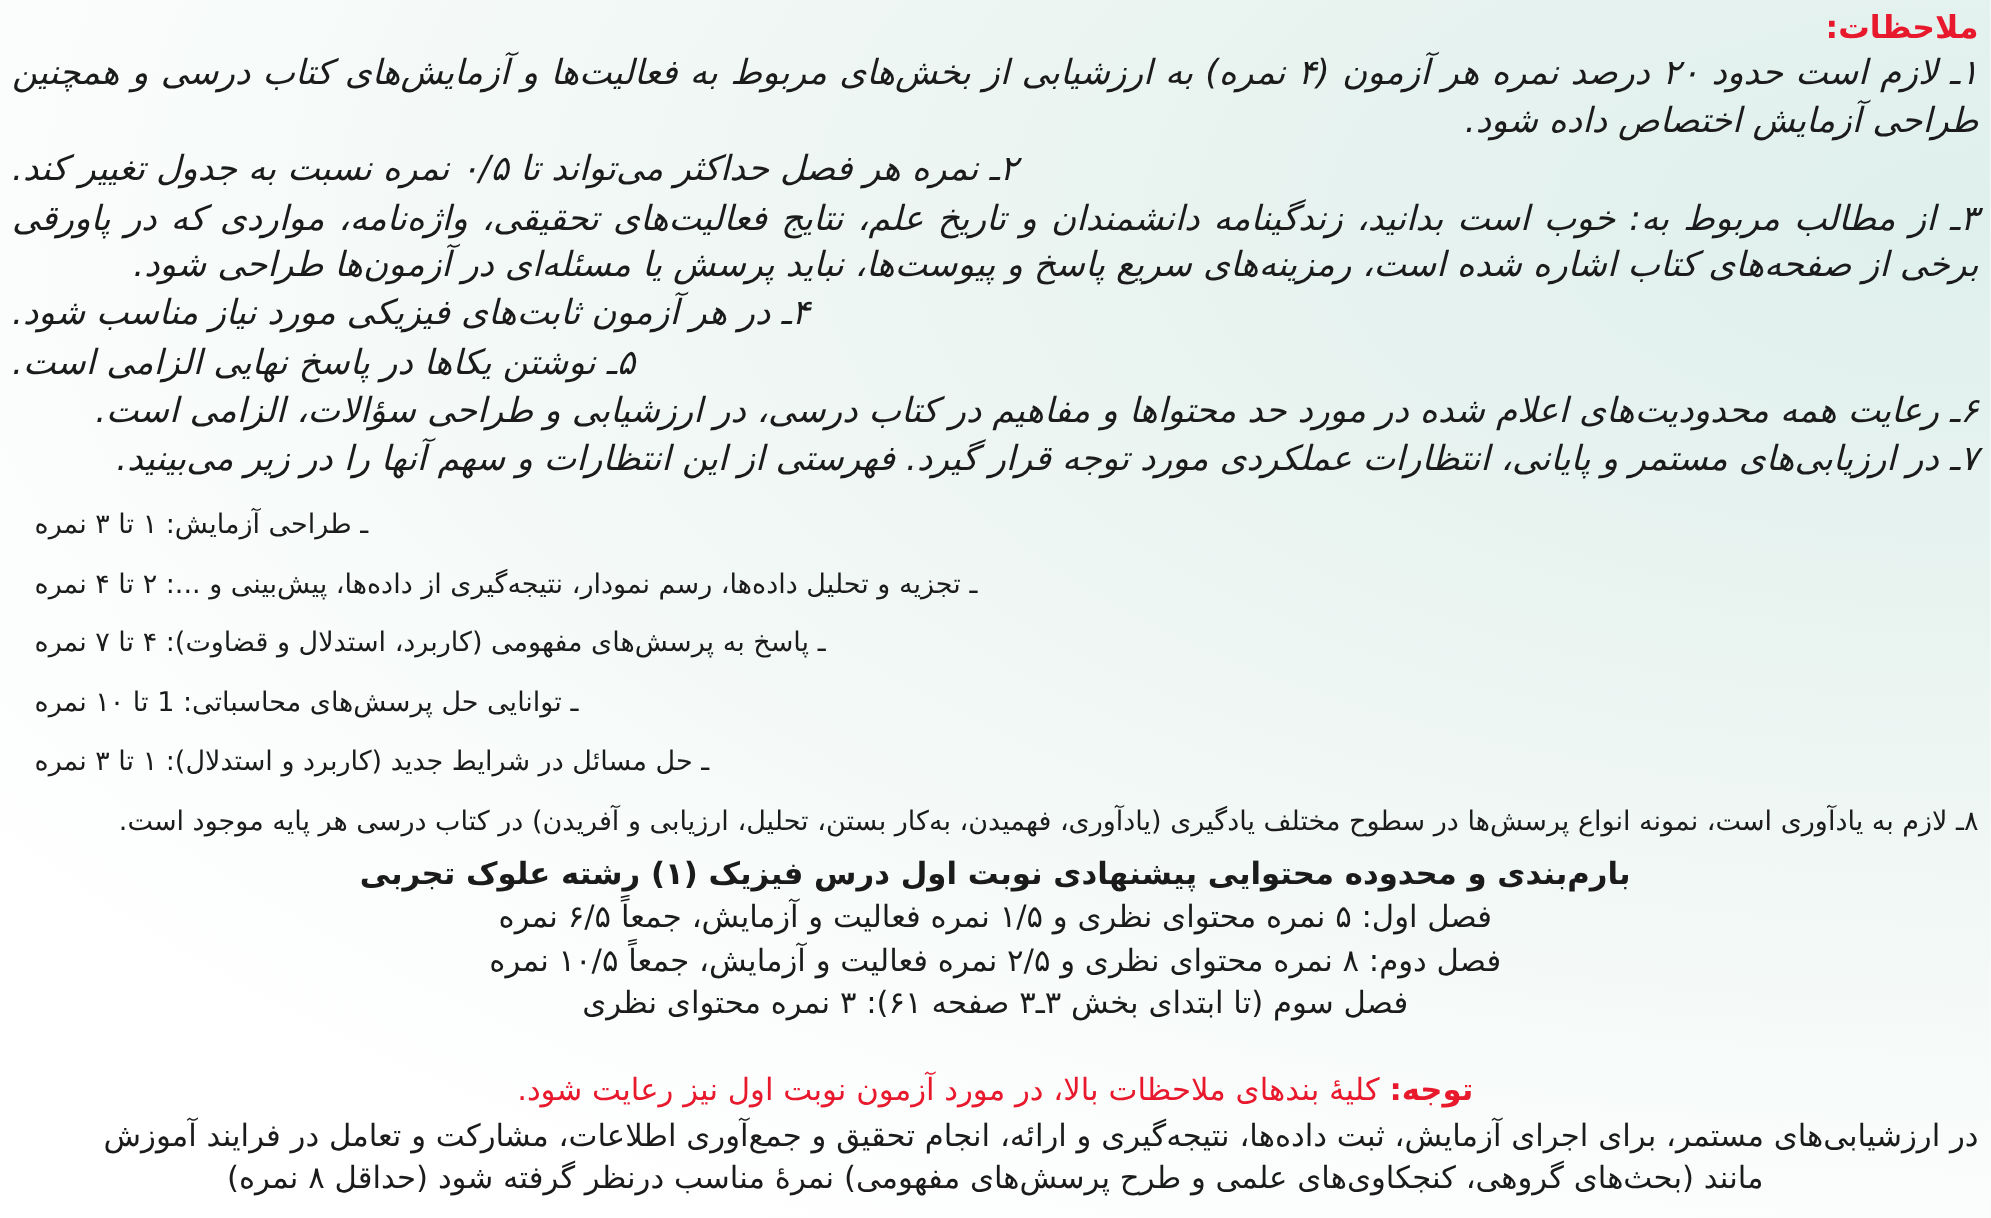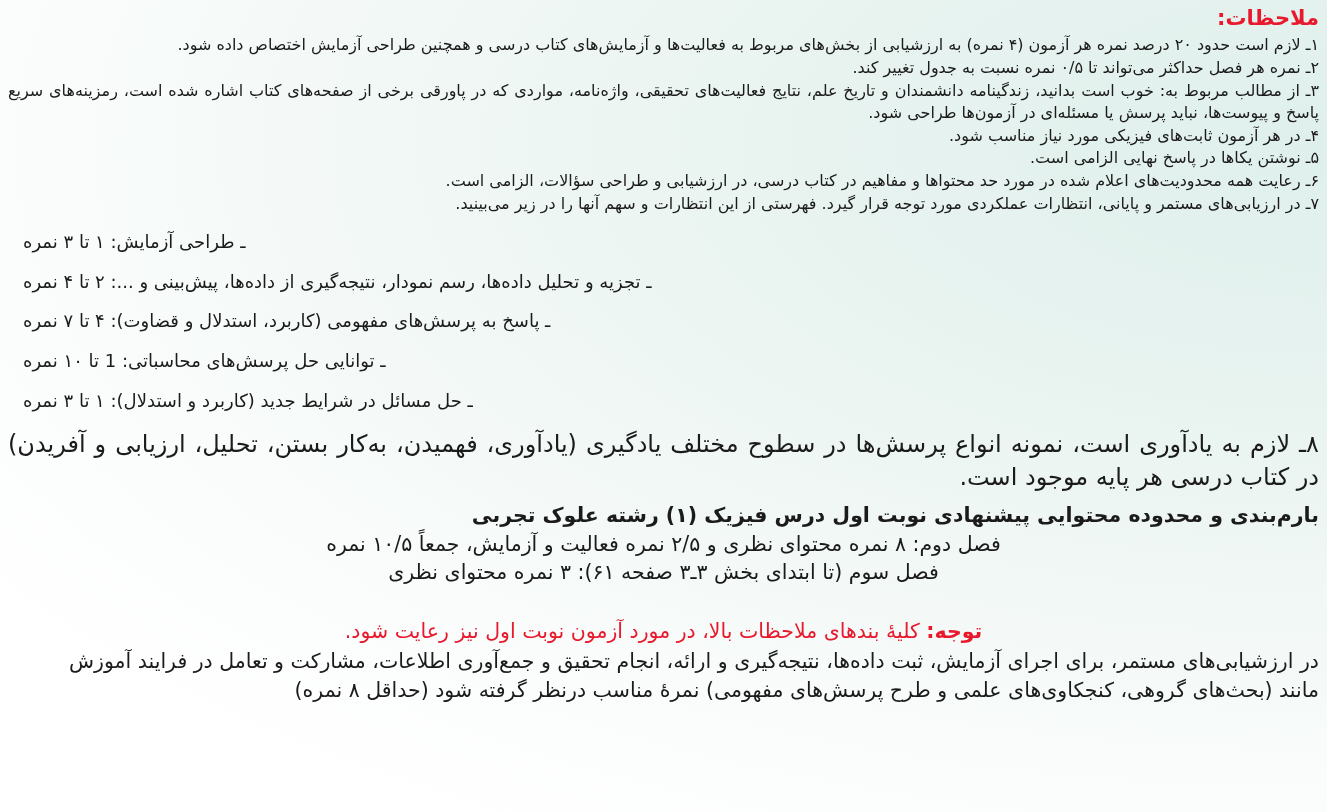--- a/index.html
+++ b/index.html
@@ -31,64 +31,66 @@
   .heading-red {
     color: #e8192c;
     font-weight: bold;
     font-size: 21px;
     line-height: 1.35;
     margin: 0 0 2px 0;
     text-align: right;
   }
 
   .note-line {
-    font-size: 24px;
+    font-size: 18px;
     line-height: 1.36;
     margin: 0;
     text-align: justify;
     text-justify: inter-word;
     letter-spacing: -0.1px;
   }
   .note-line:last-child { text-align: right; }
 
   .notes-list {
     list-style: none;
     margin: 0;
     padding: 0;
   }
   .notes-list > li {
-    font-size: 16px;
+    font-size: 23px;
     line-height: 1.365;
     margin: 0 0 1px 0;
     text-align: justify;
     text-justify: inter-word;
     letter-spacing: -0.1px;
+    font-style: italic;
   }
   
-  .notes-list > li.short { text-align: right; }
+  .notes-list > li.short { text-align: left; }
 
   .sub-list {
     list-style: none;
     margin: 1px 0 0 0;
     padding: 0;
   }
   .sub-list > li {
     font-size: 18px;
     line-height: 1.37;
     text-align: left;
     direction: rtl;
     margin: 15px;
     letter-spacing: -0.1px;
   }
 
   .section-title {
     font-weight: bold;
     font-size: 20.5px;
     line-height: 1.4;
     margin: 7px 0 1px 0;
+    text-align: center;
     letter-spacing: -0.1px;
   }
 
   .chapter-list {
     list-style: none;
     margin: 0;
     padding: 0;
   }
   .chapter-list > li {
     font-size: 20.5px;
@@ -111,21 +113,21 @@
   }
 
   .closing {
     font-size: 20.5px;
     line-height: 1.37;
     margin: 0;
     text-align: justify;
     text-justify: inter-word;
     letter-spacing: -0.1px;
   }
-  .closing.last { }
+  .closing.last { text-align: center; }
 </style>
 </head>
 <body>
 
 <div id="page">
 
   <h1 class="heading-red">ملاحظات:</h1>
 
   <ul class="notes-list">
     <li>۱ـ لازم است حدود ۲۰ درصد نمره هر آزمون (۴ نمره) به ارزشیابی از بخش‌های مربوط به فعالیت‌ها و آزمایش‌های کتاب درسی و همچنین طراحی آزمایش اختصاص داده شود.</li>
@@ -143,20 +145,21 @@
     <li>ـ پاسخ به پرسش‌های مفهومی (کاربرد، استدلال و قضاوت): ۴ تا ۷ نمره</li>
     <li>ـ توانایی حل پرسش‌های محاسباتی: 1 تا ۱۰ نمره</li>
     <li>ـ حل مسائل در شرایط جدید (کاربرد و استدلال): ۱ تا ۳ نمره</li>
   </ul>
 
   <p class="note-line">۸ـ لازم به یادآوری است، نمونه انواع پرسش‌ها در سطوح مختلف یادگیری (یادآوری، فهمیدن، به‌کار بستن، تحلیل، ارزیابی و آفریدن) در کتاب درسی هر پایه موجود است.</p>
 
   <h2 class="section-title">بارم‌بندی و محدوده محتوایی پیشنهادی نوبت اول درس فیزیک (۱) رشته علوک تجربی</h2>
 
   <ul class="chapter-list">
+    <li>فصل اول: ۵ نمره محتوای نظری و ۱/۵ نمره فعالیت و آزمایش، جمعاً ۶/۵ نمره</li>
     <li>فصل دوم: ۸ نمره محتوای نظری و ۲/۵ نمره فعالیت و آزمایش، جمعاً ۱۰/۵ نمره</li>
     <li>فصل سوم (تا ابتدای بخش ۳ـ۳ صفحه ۶۱): ۳ نمره محتوای نظری</li>
   </ul>
 
   <p class="attention"><span class="attention-label">توجه:</span><span> کلیهٔ بندهای ملاحظات بالا، در مورد آزمون نوبت اول نیز رعایت شود.</span></p>
 
   <p class="closing">در ارزشیابی‌های مستمر، برای اجرای آزمایش، ثبت داده‌ها، نتیجه‌گیری و ارائه، انجام تحقیق و جمع‌آوری اطلاعات، مشارکت و تعامل در فرایند آموزش</p>
   <p class="closing last">مانند (بحث‌های گروهی، کنجکاوی‌های علمی و طرح پرسش‌های مفهومی) نمرهٔ مناسب درنظر گرفته شود (حداقل ۸ نمره)</p>
 
 </div>

